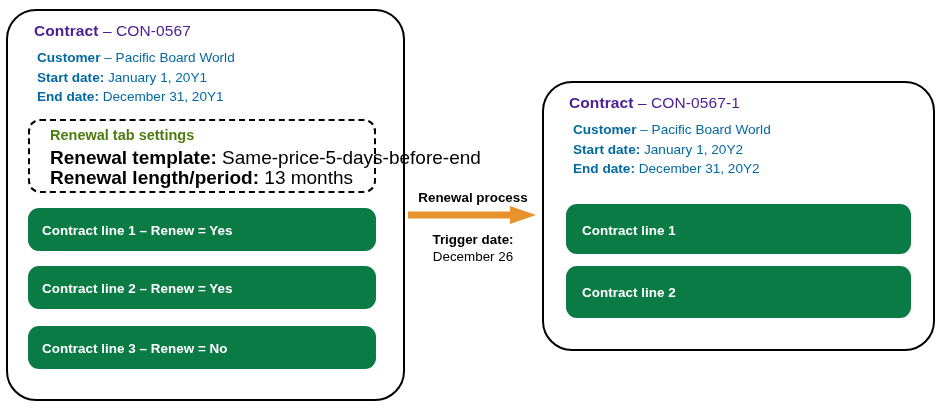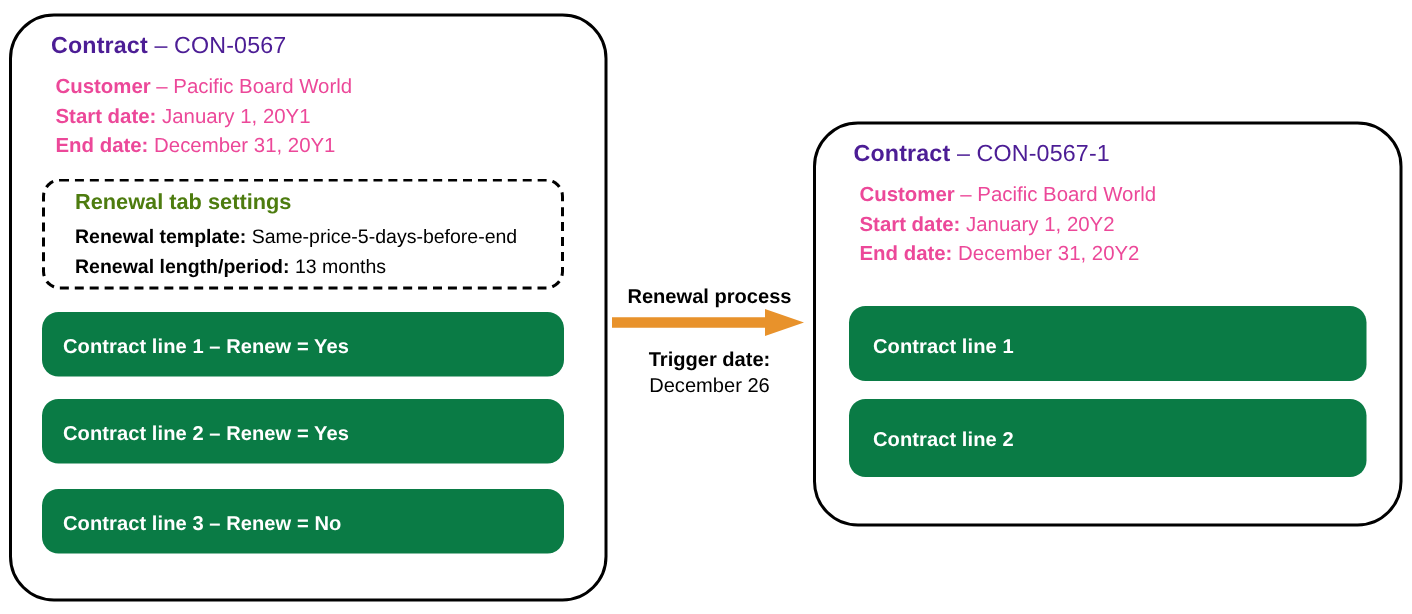--- a/index.html
+++ b/index.html
@@ -47,21 +47,21 @@
     color: #4c1d95;
     white-space: nowrap;
     letter-spacing: 0.1px;
   }
   .contract-title .lbl { font-weight: bold; }
   .contract-title .val { font-weight: normal; }
 
   .meta-block {
     position: absolute;
     font-size: 13.6px;
-    color: #ec4899;
+    color: #0369a1;
     line-height: 19.5px;
     white-space: nowrap;
   }
   .meta-line .lbl { font-weight: bold; }
   .meta-line .val { font-weight: normal; }
 
   
   #renewal-settings {
     position: absolute;
     box-sizing: border-box;
@@ -79,21 +79,21 @@
     top: 6px;
     font-size: 14.5px;
     font-weight: bold;
     color: #4d7c0f;
     white-space: nowrap;
   }
   #renewal-settings .rs-lines {
     position: absolute;
     left: 20px;
     top: 27px;
-    font-size: 13px;
+    font-size: 19px;
     line-height: 19.5px;
     color: #000000;
     white-space: nowrap;
   }
   .rs-line .lbl { font-weight: bold; }
   .rs-line .val { font-weight: normal; }
 
   
   .line-bar {
     position: absolute;

